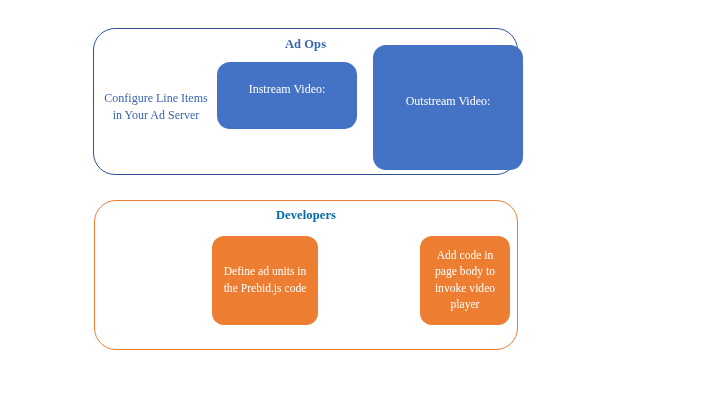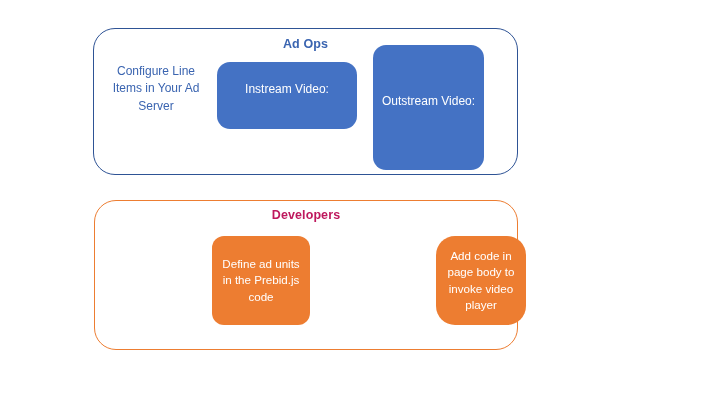--- a/index.html
+++ b/index.html
@@ -14,20 +14,21 @@
     overflow: hidden;
     position: relative;
   }
 
   #canvas {
     position: absolute;
     left: 0;
     top: 0;
     width: 720px;
     height: 405px;
+    font-family: Liberation Serif, serif;
   }
 
   
   .group {
     position: absolute;
     background: #ffffff;
     box-sizing: border-box;
   }
   .group-adops {
     left: 93px;
@@ -54,21 +55,21 @@
     font-size: 12.5px;
     font-weight: bold;
     letter-spacing: 0.1px;
   }
   .group-title-adops {
     top: 8px;
     color: #3A64B0;
   }
   .group-title-dev {
     top: 7px;
-    color: #be185d;
+    color: #0369a1;
   }
 
   
   .plainbox {
     position: absolute;
     display: flex;
     align-items: center;
     justify-content: center;
     text-align: center;
     color: #3A64B0;
@@ -107,49 +108,49 @@
 </style>
 </head>
 <body>
 
 <div id="canvas">
 
   <div class="group group-adops">
     <div class="group-title group-title-adops">Ad Ops</div>
   </div>
 
-  <div class="plainbox" style="left:101px; top:44px; width:110px; height:90px;">
+  <div class="plainbox" style="left:101px; top:62px; width:110px; height:90px;">
     <span>Configure Line Items in Your Ad Server</span>
   </div>
 
   <div class="card card-blue" style="left:217px; top:62px; width:140px; height:67px;">
     <div class="card-inner">
       <div>Instream Video:</div>
       <span class="spacer"></span>
     </div>
   </div>
 
-  <div class="card card-blue" style="left:373px; top:45px; width:111px; height:125px;">
+  <div class="card card-blue" style="left:373px; top:45px; width:150px; height:125px;">
     <div class="card-inner">
       <div>Outstream Video:</div>
       <span class="spacer"></span>
     </div>
   </div>
 
   <div class="group group-dev">
     <div class="group-title group-title-dev">Developers</div>
   </div>
 
 
-  <div class="card card-orange" style="left:212px; top:236px; width:98px; height:89px;">
+  <div class="card card-orange" style="left:212px; top:236px; width:106px; height:89px;">
     <div class="card-inner">
       <div>Define ad units in the Prebid.js code</div>
     </div>
   </div>
 
 
-  <div class="card card-orange" style="left:436px; top:236px; width:90px; height:89px;border-radius:19px;">
+  <div class="card card-orange" style="left:420px; top:236px; width:90px; height:89px;">
     <div class="card-inner">
       <div>Add code in page body to invoke video player</div>
     </div>
   </div>
 
 </div>
 
 </body></html>

